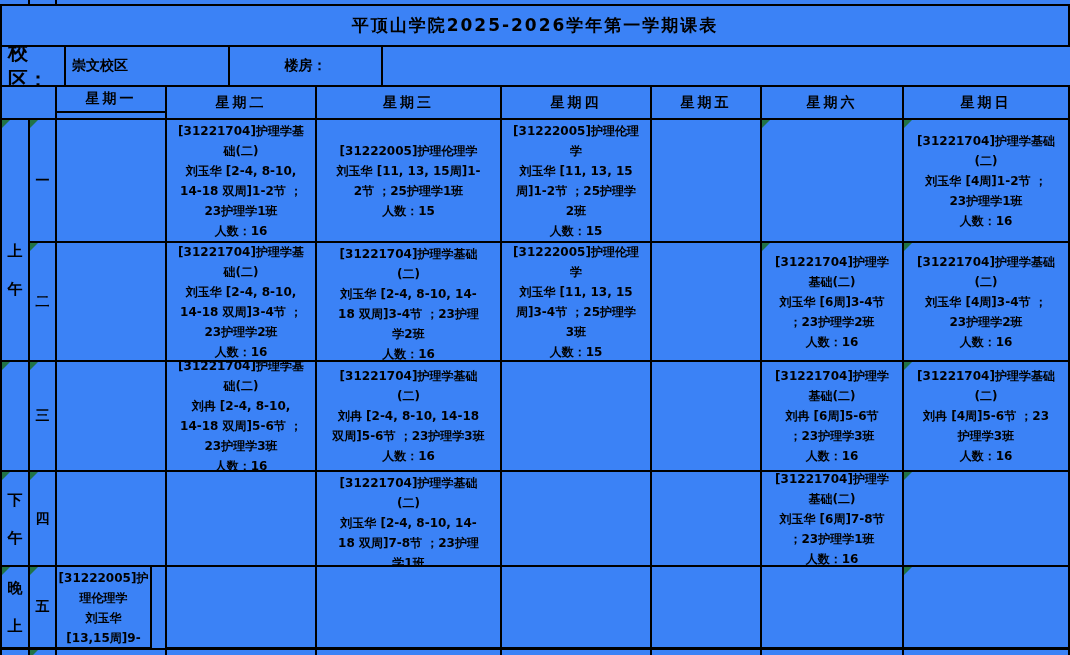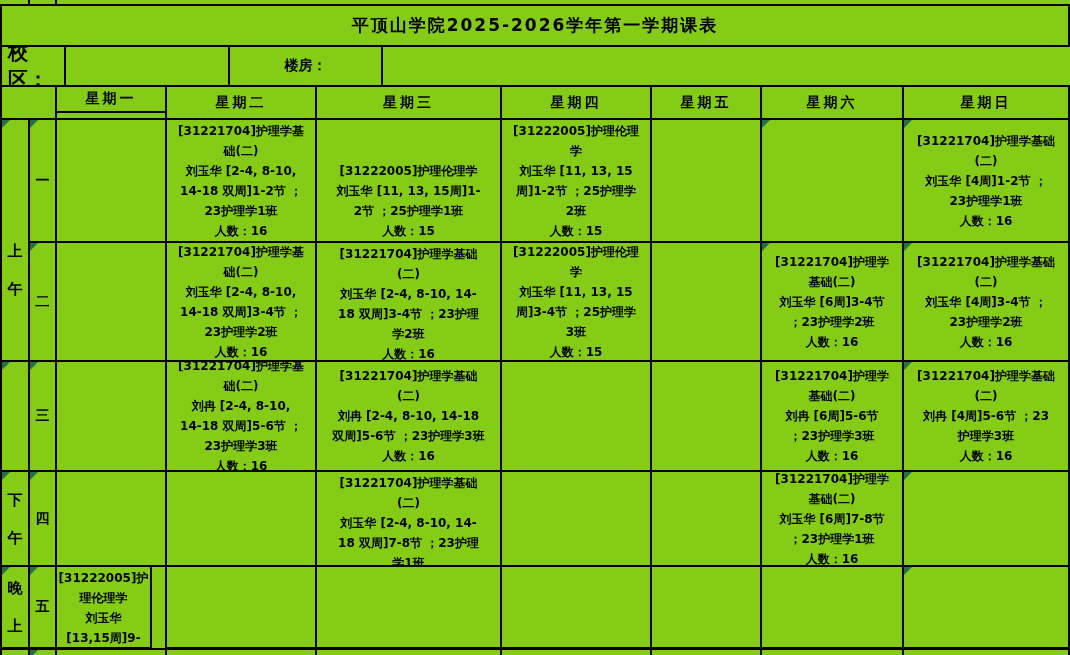--- a/index.html
+++ b/index.html
@@ -1,17 +1,17 @@
 <!DOCTYPE html>
 <html><head>
 <meta charset="utf-8">
 <style>
   html,body{margin:0;padding:0;background:#888;}
   .sheet{
-    position:relative;width:1070px;height:655px;background:#84cc16;overflow:hidden;
+    position:relative;width:1070px;height:655px;background:#3b82f6;overflow:hidden;
     font-family:"DejaVu Sans","Liberation Sans",sans-serif;font-weight:bold;color:#000;
   }
   .cell{
     position:absolute;box-sizing:border-box;border:2px solid #000;background:transparent;
     display:flex;align-items:center;justify-content:center;overflow:hidden;
   }
   .frag{position:absolute;top:0;width:2px;height:4px;background:#000;}
   .title{left:0;top:4px;width:1070px;height:43px;font-size:17px;letter-spacing:2px;}
   .i0{left:0;top:45px;width:66px;height:42px;justify-content:flex-start;padding-left:6px;font-size:20px;}
   .i1{left:64px;top:45px;width:166px;height:42px;justify-content:flex-start;padding-left:6px;font-size:14px;}
@@ -38,20 +38,23 @@
   <div class="frag" style="left:28px;"></div>
   <div class="frag" style="left:55px;"></div>
 
   <div class="cell title">
     <span>平顶山学院2025-2026学年第一学期课表</span>
   </div>
 
   <div class="cell i0">
     <span>校区：</span>
   </div>
+  <div class="cell i1">
+    <span>崇文校区</span>
+  </div>
   <div class="cell i2">
     <span>楼房：</span>
   </div>
 
   <div id="grid">
       <div class="cell corner" style="left: 0px; top: 85px; width: 57px; height: 35px;"></div>
       <div class="cell dayhead" style="left: 55px; top: 85px; width: 112px; height: 28px;">
         <span>星期一</span>
       </div>
       <div class="cell dayhead" style="left: 165px; top: 85px; width: 152px; height: 35px;">
@@ -102,21 +105,21 @@
       </div>
       <div class="cell ccell" style="left: 55px; top: 118px; width: 112px; height: 125px;"></div>
       <div class="cell ccell" style="left: 165px; top: 118px; width: 152px; height: 125px;">
         <span class="ctext">[31221704]护理学基
 础(二)
 刘玉华 [2-4, 8-10,
 14-18 双周]1-2节 ；
 23护理学1班
 人数：16</span>
       </div>
-      <div class="cell ccell" style="left: 315px; top: 118px; width: 187px; height: 125px; align-items: flex-end;">
+      <div class="cell ccell" style="left: 315px; top: 118px; width: 187px; height: 125px;">
         <span class="ctext">[31222005]护理伦理学
 刘玉华 [11, 13, 15周]1-
 2节 ；25护理学1班
 人数：15</span>
       </div>
       <div class="cell ccell" style="left: 500px; top: 118px; width: 152px; height: 125px;">
         <span class="ctext">[31222005]护理伦理
 学
 刘玉华 [11, 13, 15
 周]1-2节 ；25护理学

